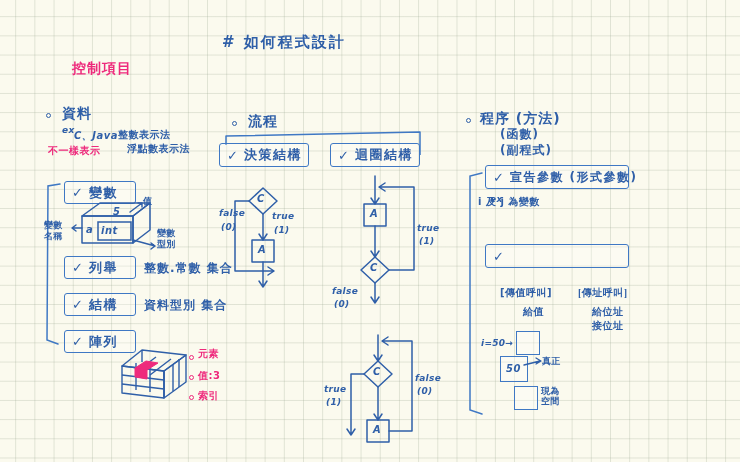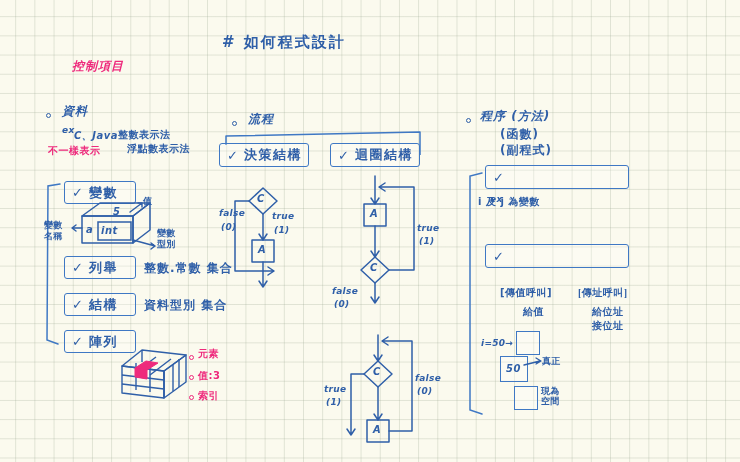--- a/index.html
+++ b/index.html
@@ -35,21 +35,21 @@
   .han {
     font-family: "DejaVu Sans", sans-serif;
     font-weight: 700;
   }
   .lat {
     font-family: "DejaVu Sans", sans-serif;
     font-weight: 600;
     font-style: italic;
   }
   .t-title { font-size: 15px; font-weight: 700; letter-spacing: 2px; }
-  .t-head  { font-size: 12px; font-weight: 700; letter-spacing: 1px; font-style: italic; }
+  .t-head  { font-size: 14px; font-weight: 700; letter-spacing: 1px; }
   .t-box   { font-size: 13px; font-weight: 700; letter-spacing: 1px; }
   .t-body  { font-size: 12px; font-weight: 700; letter-spacing: 1px; }
   .t-small { font-size: 10px; font-weight: 700; letter-spacing: 0.5px; }
   .t-tiny  { font-size: 9px;  font-weight: 700; letter-spacing: 0.3px; }
 
   .boxed {
     position: absolute;
     border: 1.6px solid #3f78c4;
     border-radius: 3px;
     background: rgba(255,255,255,0.25);
@@ -254,20 +254,21 @@
   <div class="ink han t-head" style="left:480px; top:110px;">程序 (方法)</div>
   <div class="ink han t-body" style="left:500px; top:128px;">(函數)</div>
   <div class="ink han t-body" style="left:500px; top:144px;">(副程式)</div>
 
   <svg class="overlay">
     <path d="M482,173 L470,176 L470,410 L482,414" fill="none" stroke="#3f78c4" stroke-width="1.5" stroke-linecap="round"></path>
   </svg>
 
   <div class="boxed" style="left:485px; top:165px; width:144px; height:24px;">
     <span class="chk">✓</span>
+    <span class="lbl t-body han">宣告參數 (形式參數)</span>
   </div>
   <div class="ink lat t-tiny" style="left:490px; top:194px;">ex</div>
   <div class="ink han t-small" style="left:478px; top:196px;text-align:center;">i 及 j 為變數</div>
 
   <div class="boxed" style="left:485px; top:244px; width:144px; height:24px;">
     <span class="chk">✓</span>
   </div>
 
   <div class="ink han t-small" style="left:500px; top:287px;">[傳值呼叫]</div>
   <div class="ink han t-small" style="left:523px; top:306px;">給值</div>

